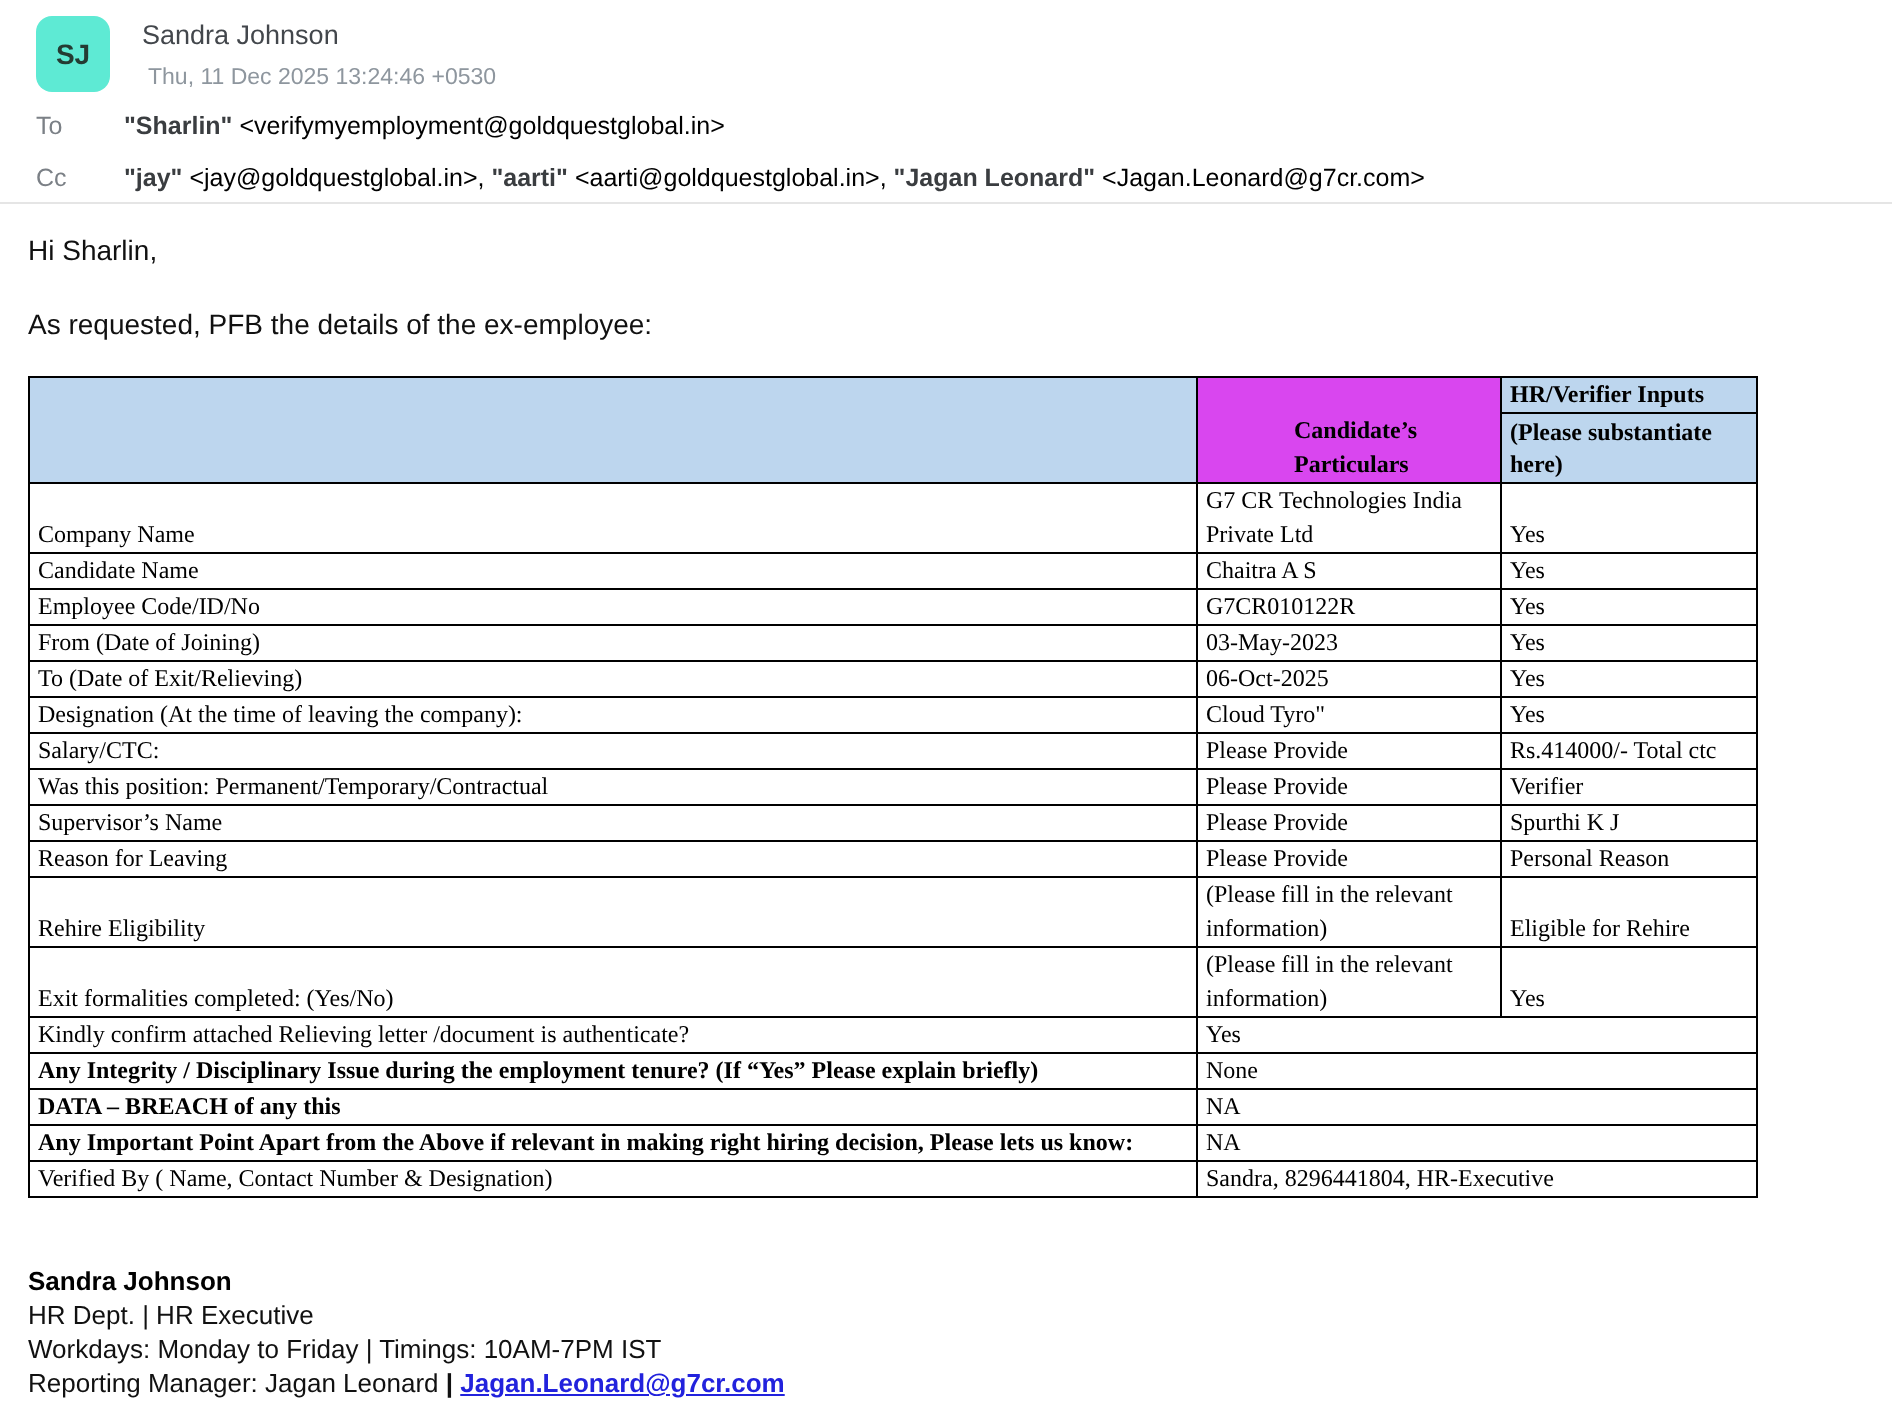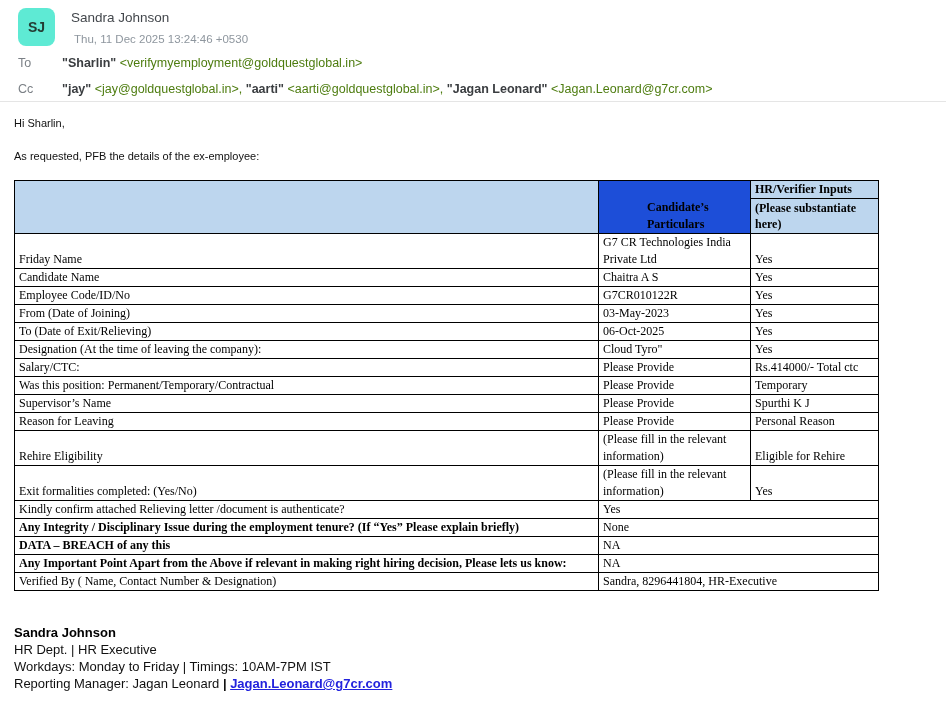--- a/index.html
+++ b/index.html
@@ -21,26 +21,26 @@
   }
   .sender-meta { margin-left: 16px; }
   .sender-name { font-size: 13.5px; color: #43474c; margin-top: 2px; }
   .sent-date { font-size: 11.5px; color: #8e969e; margin-top: 8px; margin-left: 3px; }
 
   .recip-row { display: flex; font-size: 12.5px; margin-top: 9px; line-height: 17px; }
   .recip-row.to { margin-top: 9px; }
   .recip-label { width: 32px; text-align: left; color: #7b8086; flex: 0 0 32px; }
   .recip-value { margin-left: 12px; color: #75797d; }
   .r-name { color: #3a3d40; font-weight: 600; }
-  .r-addr { color: #4d7c0f; }
+  .r-addr { color: #000000; }
 
   .divider { border: none; border-top: 1px solid #e5e5e5; margin-top: 3px; }
 
   
-  .body-text { margin-left: 14px; font-size: 11px; color: #111; }
+  .body-text { margin-left: 14px; font-size: 14px; color: #111; }
   .greeting { margin-top: 15px; }
   .intro { margin-top: 21px; }
 
   
   table.vt {
     margin: 18px 0 0 14px;
     border-collapse: collapse;
     width: 864px;
     font-family: "Liberation Serif", serif;
     font-size: 12px;
@@ -101,30 +101,30 @@
 
 <table class="vt">
   <colgroup>
     <col style="width:584px">
     <col style="width:152px">
     <col style="width:128px">
   </colgroup>
   <thead>
     <tr>
       <td style="background: rgb(189, 214, 238);"></td>
-      <td class="head-particulars" style="background: #1d4ed8; padding-left: 48px;">Candidate’s Particulars</td>
+      <td class="head-particulars" style="background: #d946ef; padding-left: 48px;">Candidate’s Particulars</td>
       <td class="head-verifier" style="background: rgb(189, 214, 238);">
         <div class="hv-top">HR/Verifier Inputs</div>
         <div class="hv-bottom">(Please substantiate here)</div>
       </td>
     </tr>
   </thead>
   <tbody>
       <tr>
-        <td class="label">Friday Name</td>
+        <td class="label">Company Name</td>
         <td class="value">G7 CR Technologies India Private Ltd</td>
         <td class="verifier">Yes</td>
       </tr>
       <tr>
         <td class="label">Candidate Name</td>
         <td class="value">Chaitra A S</td>
         <td class="verifier">Yes</td>
       </tr>
       <tr>
         <td class="label">Employee Code/ID/No</td>
@@ -147,21 +147,21 @@
         <td class="verifier">Yes</td>
       </tr>
       <tr>
         <td class="label">Salary/CTC:</td>
         <td class="value">Please Provide</td>
         <td class="verifier">Rs.414000/- Total ctc</td>
       </tr>
       <tr>
         <td class="label">Was this position: Permanent/Temporary/Contractual</td>
         <td class="value">Please Provide</td>
-        <td class="verifier">Temporary</td>
+        <td class="verifier">Verifier</td>
       </tr>
       <tr>
         <td class="label">Supervisor’s Name</td>
         <td class="value">Please Provide</td>
         <td class="verifier">Spurthi K J</td>
       </tr>
       <tr>
         <td class="label">Reason for Leaving</td>
         <td class="value">Please Provide</td>
         <td class="verifier">Personal Reason</td>

